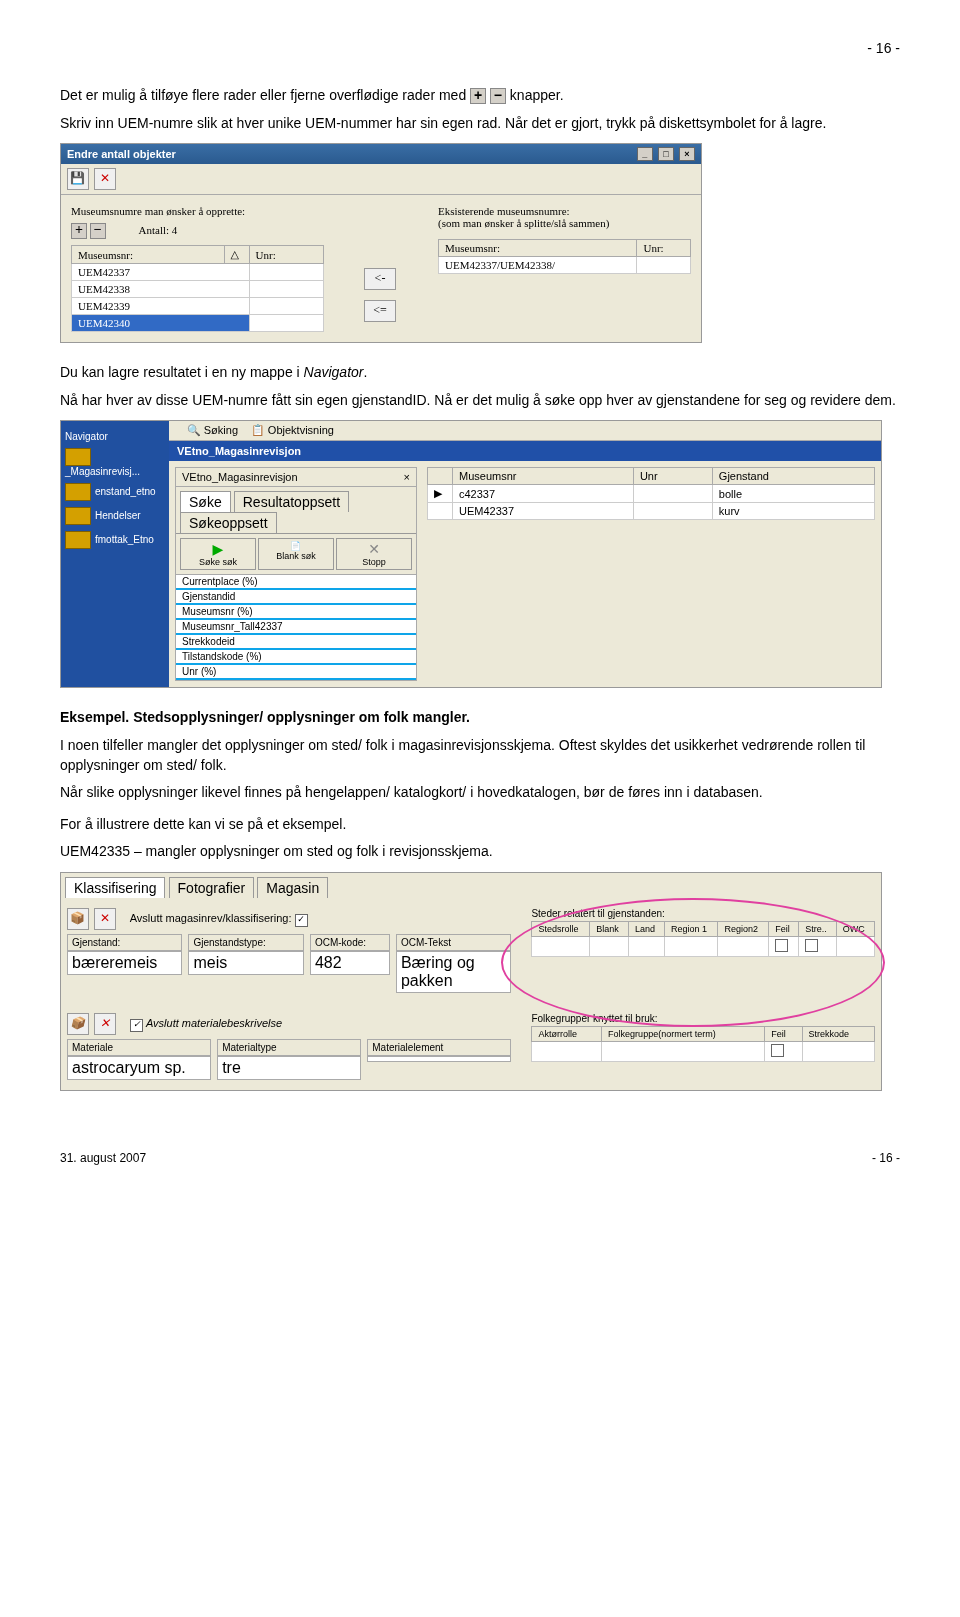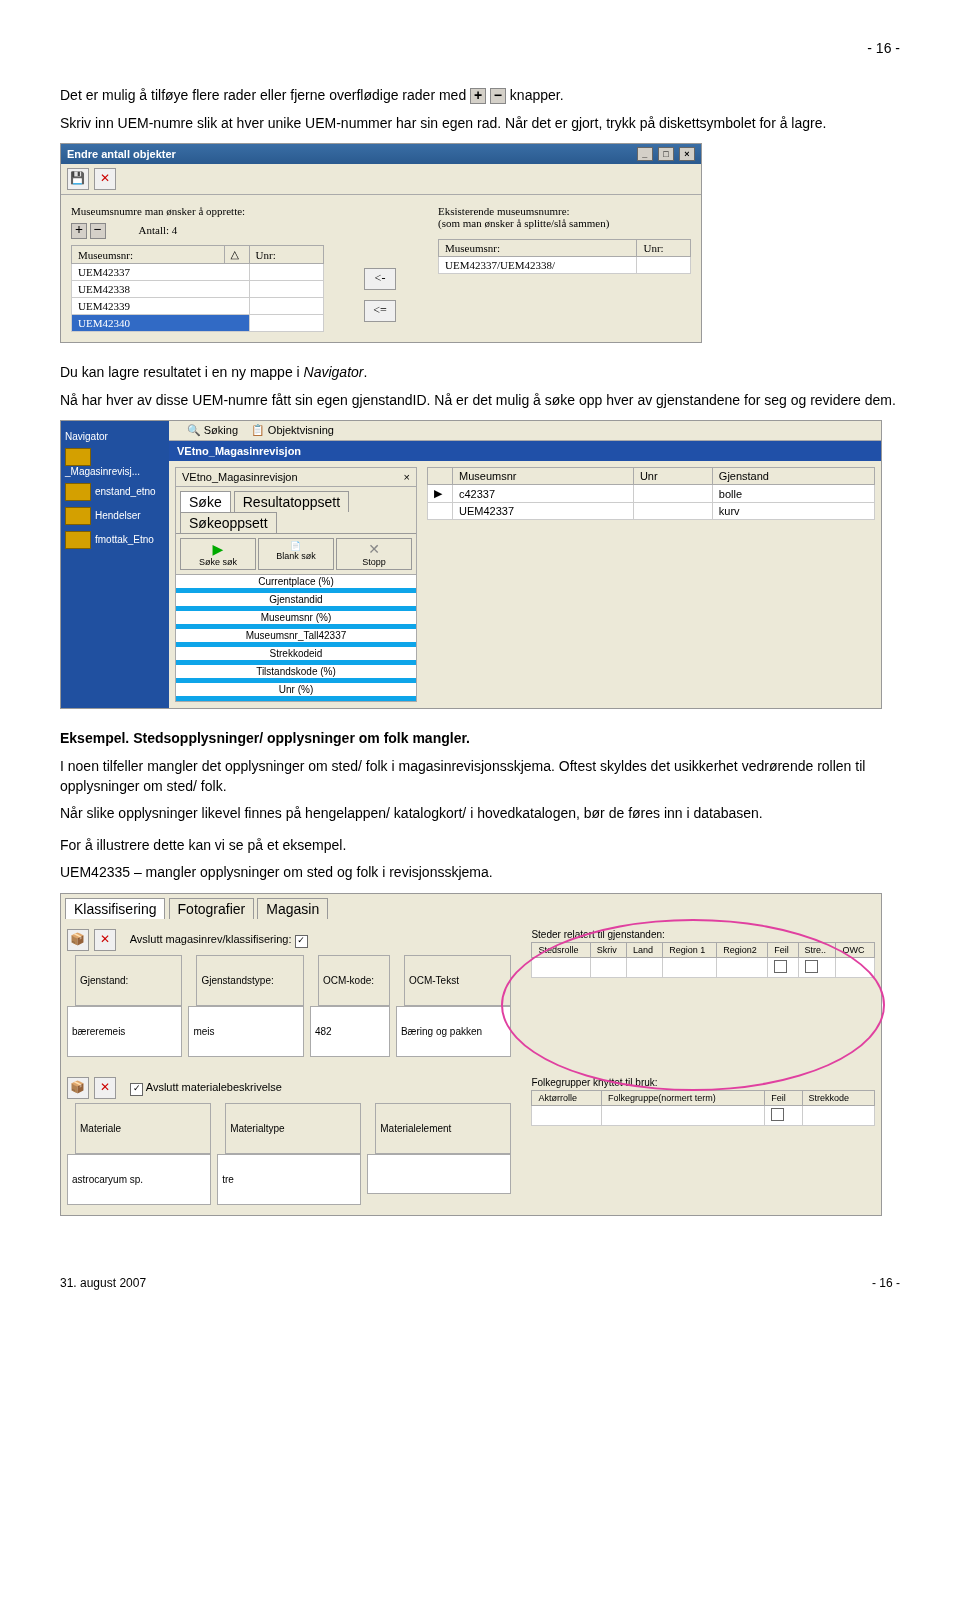--- a/index.html
+++ b/index.html
@@ -130,41 +130,40 @@
     font-size: 9px;
     padding: 2px;
     border: 1px solid #999;
     background: #ece9d8;
   }
   .search-icon-green { color: #0a0; font-size: 14px; }
   .search-icon-gray { color: #888; font-size: 14px; }
   .param-list div {
     padding: 1px 6px;
     background: #fff;
-    border-bottom: 5px solid #0ea5e9;
+    border-bottom: 2px solid #0ea5e9;
     font-size: 10px;
     display: flex;
-    justify-content: center;
+    justify-content: flex-start;
   }
   .search-right { flex: 1; }
   .bottom-tabs { padding: 4px; }
   .bottom-section { padding: 6px; }
   .field-row { display: flex; gap: 6px; margin: 4px 0; }
   .field-box {
     background: #ece9d8;
     border: 1px solid #aaa;
-    padding: 19px 4px;
+    padding: 2px 4px;
     font-size: 10px;
-    margin-left: 8px;
   }
   .field-input {
     background: #fff;
     border: 1px solid #aaa;
-    padding: 19px 4px;
-    font-size: 10px;
+    padding: 2px 4px;
+    font-size: 16px;
     min-width: 60px;
   }
   .footer {
     display: flex;
     justify-content: space-between;
     margin-top: 60px;
     font-size: 12px;
   }
   .checkbox-icon {
     display: inline-block;
@@ -399,21 +398,21 @@
             </div>
         </div>
       </div>
       <div style="flex:1;position:relative;">
         <div style="position:absolute;top:-10px;left:-30px;right:-10px;bottom:-30px;border:2px solid #e040a0;border-radius:50%;pointer-events:none;"></div>
         <div style="font-size:10px;margin-bottom:2px;">Steder relatert til gjenstanden:</div>
         <table class="win-table" style="font-size:9px;">
           <tbody>
               <tr>
             <th>Stedsrolle</th>
-            <th>Skriv</th>
+            <th>Blank</th>
             <th>Land</th>
             <th>Region 1</th>
             <th>Region2</th>
             <th>Feil</th>
             <th>Stre..</th>
             <th>OWC</th>
           </tr>
           <tr>
                 <td></td>
                 <td></td>
@@ -423,21 +422,21 @@
                 <td><span class="checkbox-icon"></span></td>
                 <td><span class="checkbox-icon"></span></td>
                 <td></td>
               </tr>
         </tbody>
           </table>
       </div>
     </div>
     <div style="display:flex;gap:20px;margin-top:16px;">
       <div style="flex:0 0 55%;">
-        <div style="margin-bottom:4px;">
+        <div style="margin-bottom:4px;font-style:italic;">
           <span class="toolbar-btn">📦</span>
           <span class="toolbar-btn" style="color:#c00;">✕</span>
           &nbsp;&nbsp;
           <span class="checkbox-icon">✓</span>
           <span>Avslutt materialebeskrivelse</span>
         </div>
         <div class="field-row">
           <div style="flex:1;">
               <div class="field-box">Materiale</div>
               <div class="field-input">astrocaryum sp.</div>

